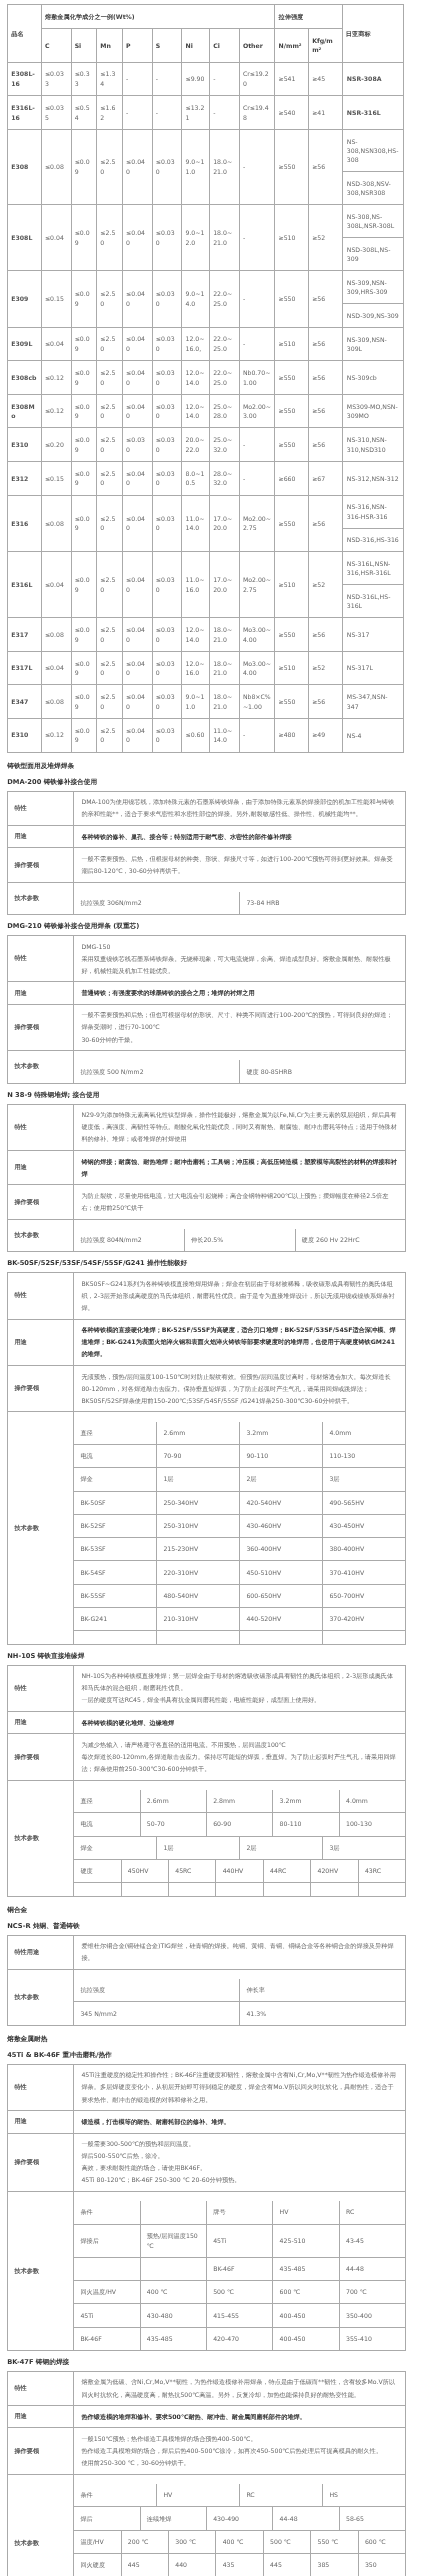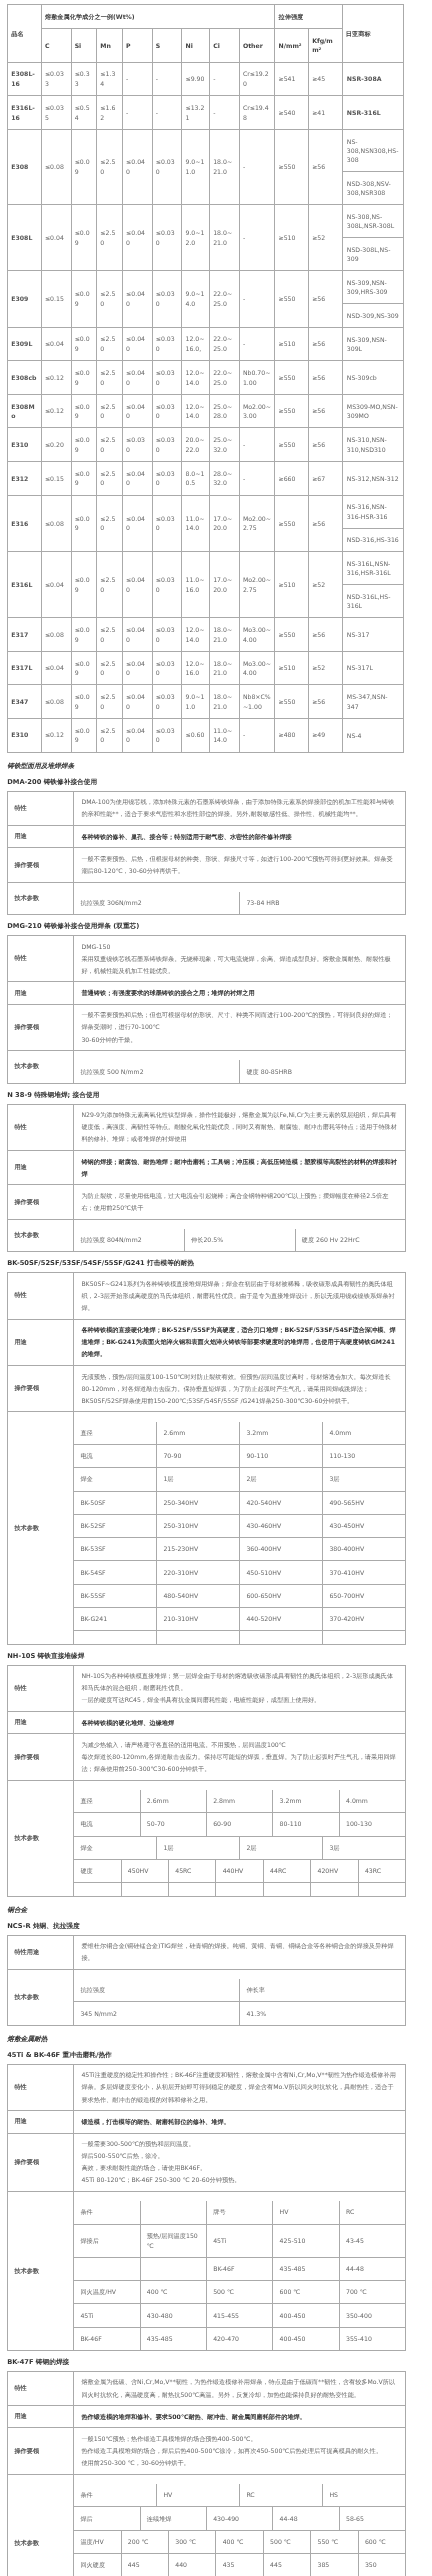--- a/index.html
+++ b/index.html
@@ -10,21 +10,21 @@
   table.chem th,table.chem td{border:0.5px solid #aaa;padding:6.7px 3.1px;text-align:left;vertical-align:middle;word-wrap:break-word;line-height:1.55;}
   table.chem th{color:#444;font-weight:bold;font-size:6.2px;}
   table.chem td{color:#666;}
   table.chem td.name{font-weight:bold;color:#555;}
   td.brand-td{padding:0 !important;color:#666;}
   td.brand-td[data-bold="1"] .brand{font-weight:bold;color:#555;}
   .brand{padding:6.7px 4.1px;line-height:1.5;word-wrap:break-word;}
   .brand + .brand{border-top:0.5px solid #aaa;}
   
   .cat-h,.sec-h{font-weight:bold;color:#333;font-size:6.7px;line-height:1.5;}
-  .cat-h{margin:8.2px 0 1px;font-style:italic;}
+  .cat-h{margin:8.2px 0 1px;}
   .cat-h:empty{display:none;margin:0;}
   .sec-h{margin:6.2px 0 3.6px;}
   
   .spec{border:0.5px solid #aaa;width:397px;margin-bottom:2.1px;}
   .srow{display:flex;border-top:0.5px solid #aaa;align-items:stretch;}
   .srow:first-child{border-top:none;}
   .slabel{flex:0 0 66px;border-right:0.5px solid #aaa;display:flex;align-items:center;padding:4.1px 6.2px;color:#555;font-weight:bold;box-sizing:border-box;}
   .scontent{flex:1;min-width:0;display:flex;flex-direction:column;justify-content:center;}
   .lines{padding:4.6px 7.2px;line-height:1.95;}
   .lines:empty{display:none;padding:0;}
@@ -567,21 +567,21 @@
                   <div class="tcell">伸长20.5%</div>
                   <div class="tcell">硬度 260 Hv 22HrC</div>
                 </div>
               </div>
           </div>
         </div>
         </div>
     </div>
       <div class="section">
 
-      <div class="sec-h">BK-50SF/52SF/53SF/54SF/55SF/G241 打击模等的耐热</div>
+      <div class="sec-h">BK-50SF/52SF/53SF/54SF/55SF/G241 操作性能极好</div>
       <div class="spec">
 
       <div class="srow">
           <div class="slabel">特性</div>
           <div class="scontent">
             <div class="lines">
 
             <div class="line">BK50SF~G241系列为各种铸铁模直接堆焊用焊条；焊金在初层由于母材被稀释，吸收碳形成具有韧性的奥氏体组织，2-3层开始形成高硬度的马氏体组织，耐磨耗性优良。由于是专为直接堆焊设计，所以无须用镍或镍铁系焊条衬焊。</div>
               </div>
             <div class="ntable">
@@ -790,21 +790,21 @@
                   <div class="tcell"></div>
                   <div class="tcell"></div>
                 </div>
               </div>
           </div>
         </div>
         </div>
     </div>
       <div class="section">
       <div class="cat-h">铜合金</div>
-      <div class="sec-h">NCS-R 炖铜、抗拉强度</div>
+      <div class="sec-h">NCS-R 炖铜、普通铸铁</div>
       <div class="spec">
 
       <div class="srow">
           <div class="slabel">特性用途</div>
           <div class="scontent">
             <div class="lines">
 
             <div class="line">爱维杜尔铜合金(铜硅锰合金)TIG焊丝，硅青铜的焊接。纯铜、黄铜、青铜、铜锡合金等各种铜合金的焊接及异种焊接。</div>
               </div>
             <div class="ntable">

